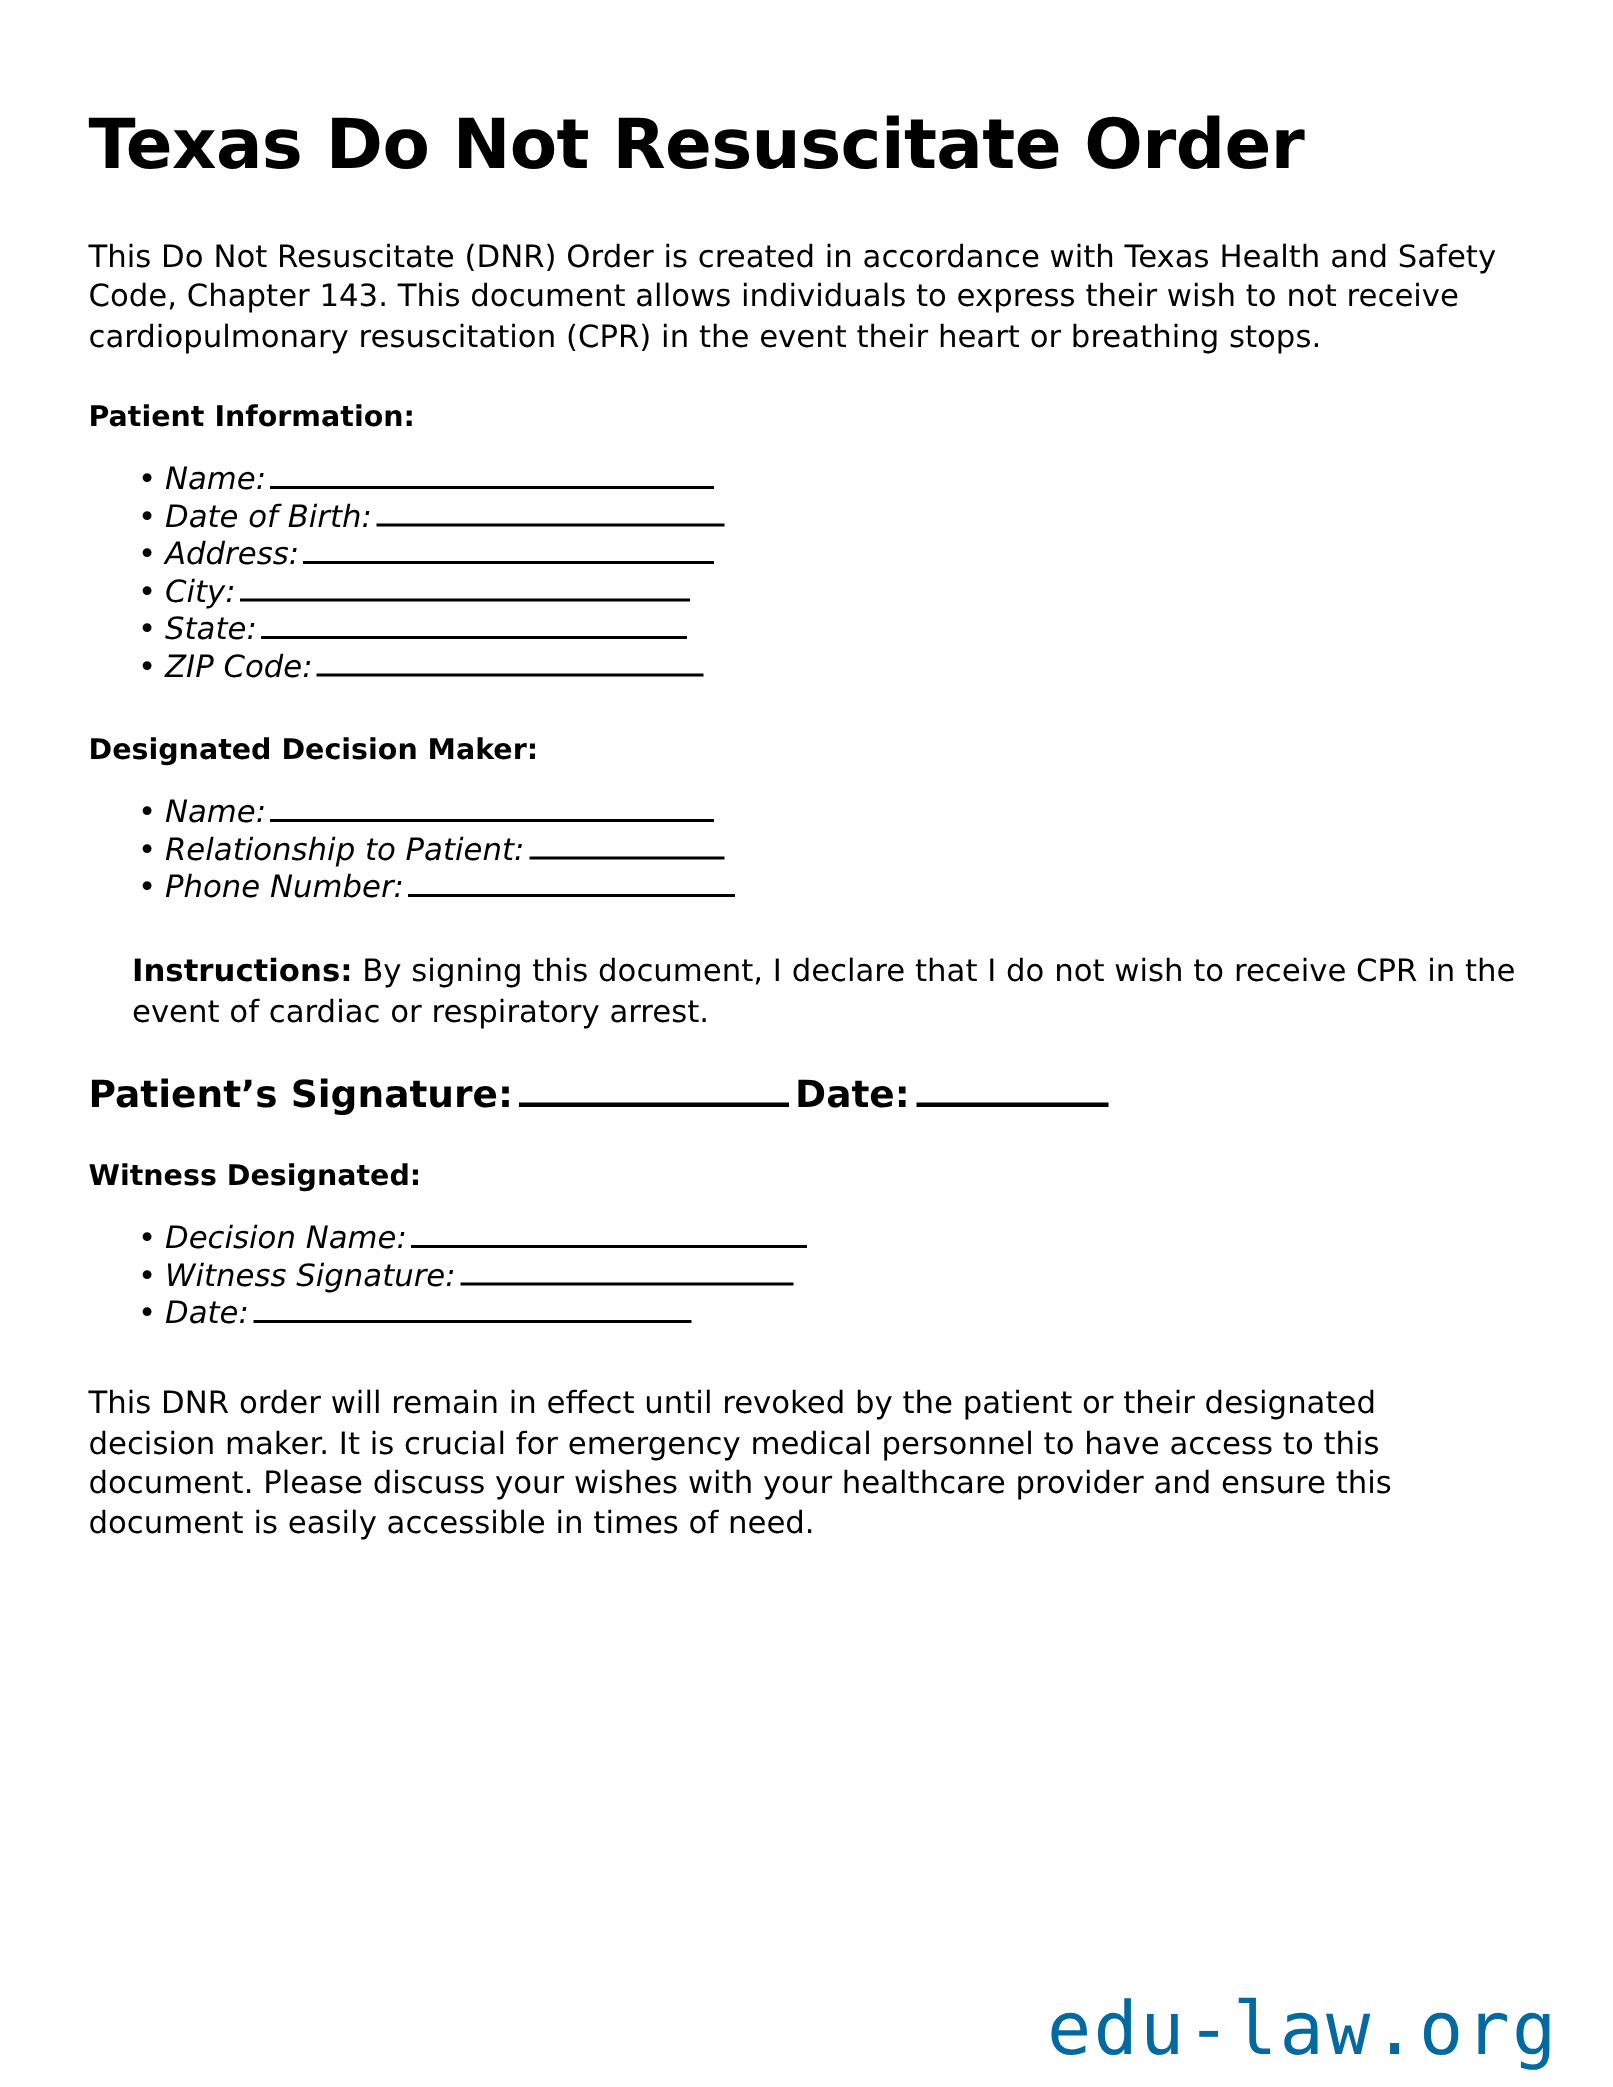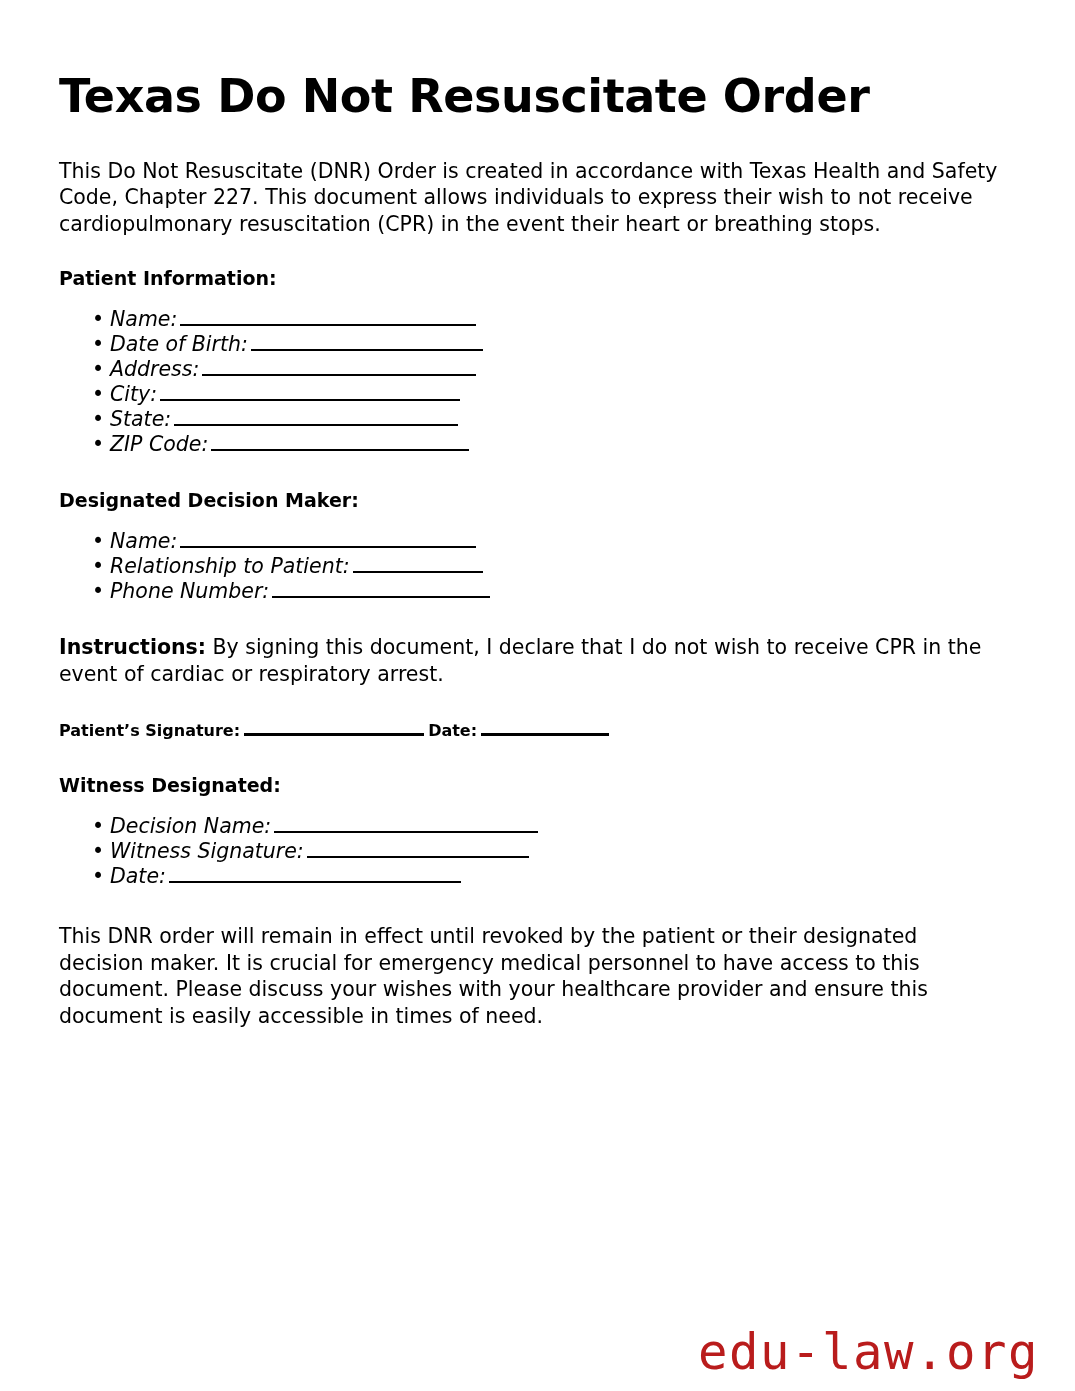--- a/index.html
+++ b/index.html
@@ -47,20 +47,21 @@
     margin: 0;
     padding: 0;
     max-width: 950px;
   }
   .para-intro {
     margin-top: 36px;
   }
   .para-instructions {
     margin-top: 30px;
     max-width: 955px;
+    margin-left: 29px;
   }
   .para-closing {
     margin-top: 34px;
     max-width: 920px;
   }
   .bold-lead {
     font-weight: bold;
   }
 
   
@@ -107,21 +108,21 @@
     display: inline-block;
     vertical-align: baseline;
     border-bottom: 2.2px solid #000;
     height: 15px;
     margin-left: 3px;
   }
 
   
   .sig-row {
     margin-top: 30px;
-    font-size: 16px;
+    font-size: 25px;
     font-weight: bold;
     line-height: 26px;
     white-space: nowrap;
   }
   .sig-row .fill-bold {
     display: inline-block;
     vertical-align: baseline;
     border-bottom: 3.4px solid #000;
     height: 16px;
     margin-left: 4px;
@@ -129,33 +130,33 @@
   }
 
   
   .footer-mark {
     position: absolute;
     right: 36px;
     bottom: 22px;
     font-family: "DejaVu Sans Mono", monospace;
     font-size: 49px;
     letter-spacing: 1.5px;
-    color: #b91c1c;
+    color: #0369a1;
     white-space: nowrap;
   }
 </style>
 </head>
 <body>
 
 <div class="page">
   <div class="content">
 
     <h1 class="doc-title">Texas Do Not Resuscitate Order</h1>
 
-    <p class="para para-intro">This Do Not Resuscitate (DNR) Order is created in accordance with Texas Health and Safety Code, Chapter 227. This document allows individuals to express their wish to not receive cardiopulmonary resuscitation (CPR) in the event their heart or breathing stops.</p>
+    <p class="para para-intro">This Do Not Resuscitate (DNR) Order is created in accordance with Texas Health and Safety Code, Chapter 143. This document allows individuals to express their wish to not receive cardiopulmonary resuscitation (CPR) in the event their heart or breathing stops.</p>
 
     <h2 class="section-heading sh-patient">Patient Information:</h2>
 
     <ul class="field-list">
       <li>
         <span class="fld-label">Name:</span><span class="fill" style="width:296px"></span>
       </li>
       <li>
         <span class="fld-label">Date of Birth:</span><span class="fill" style="width:232px"></span>
       </li>

